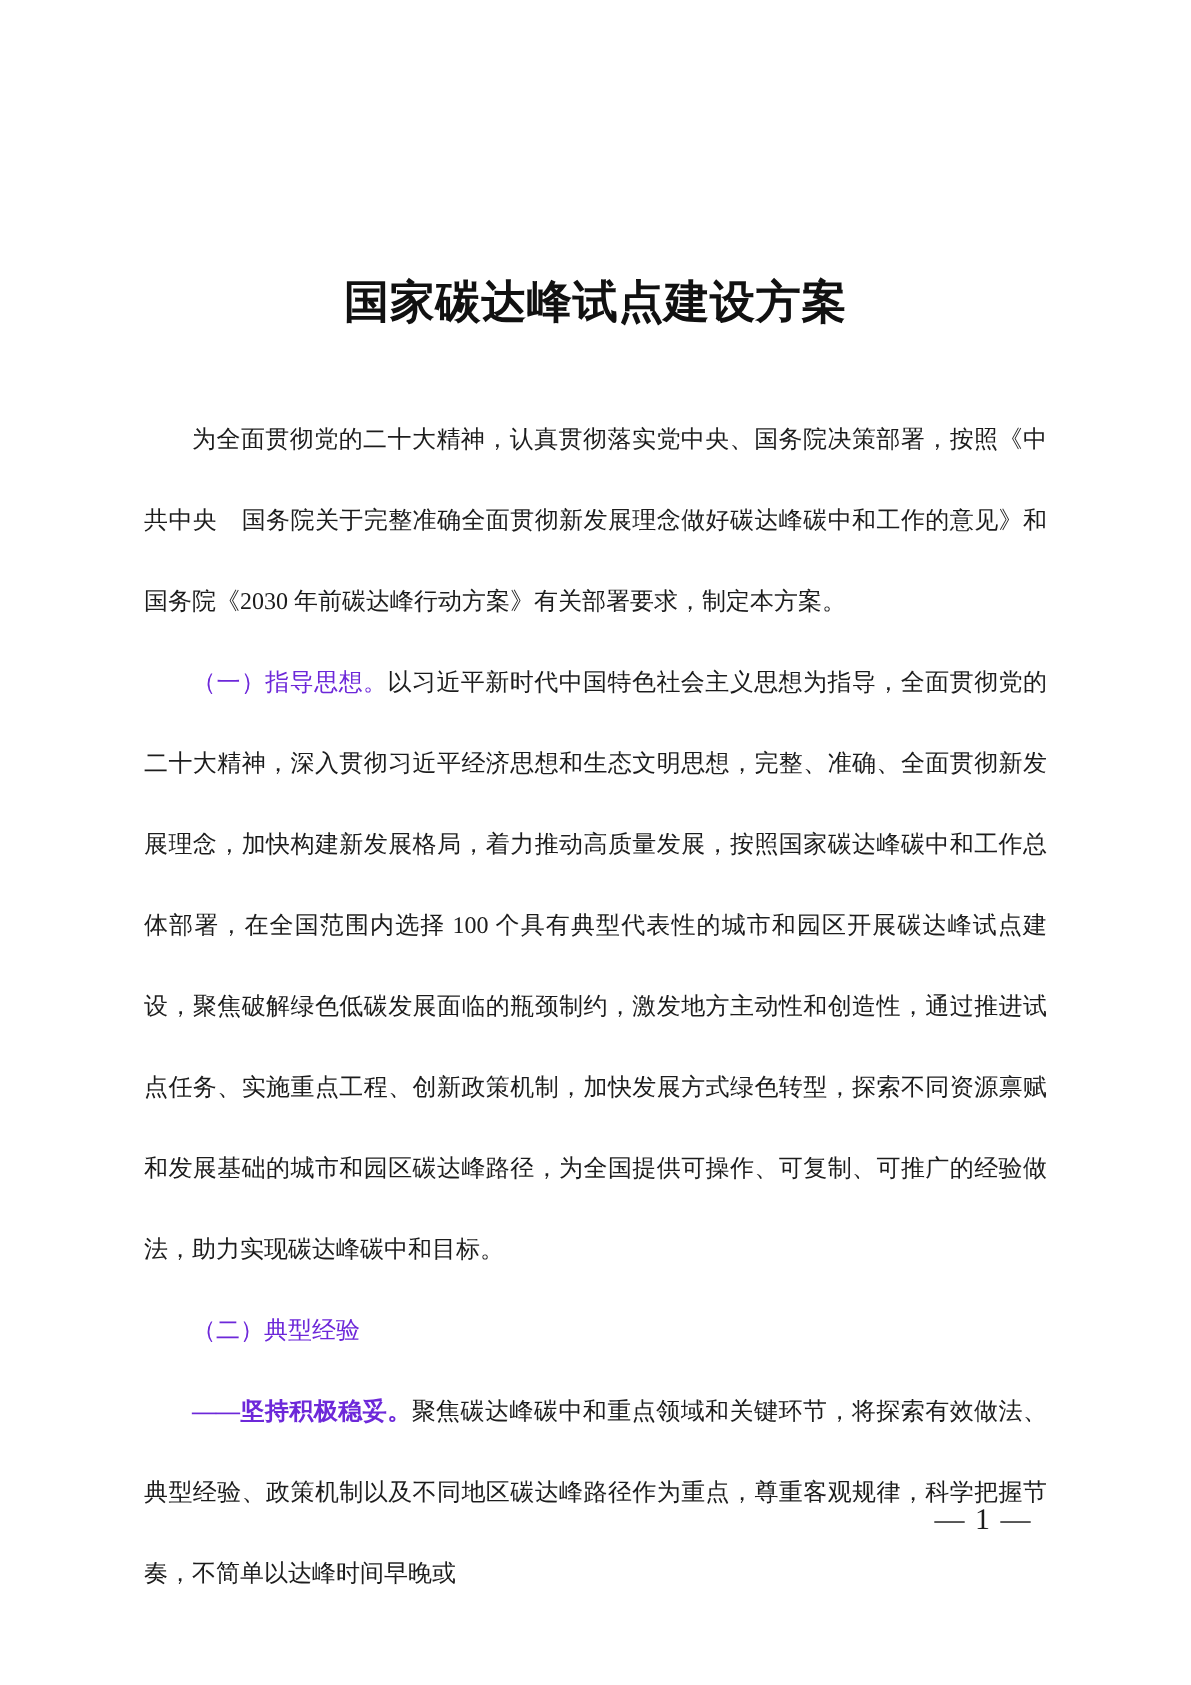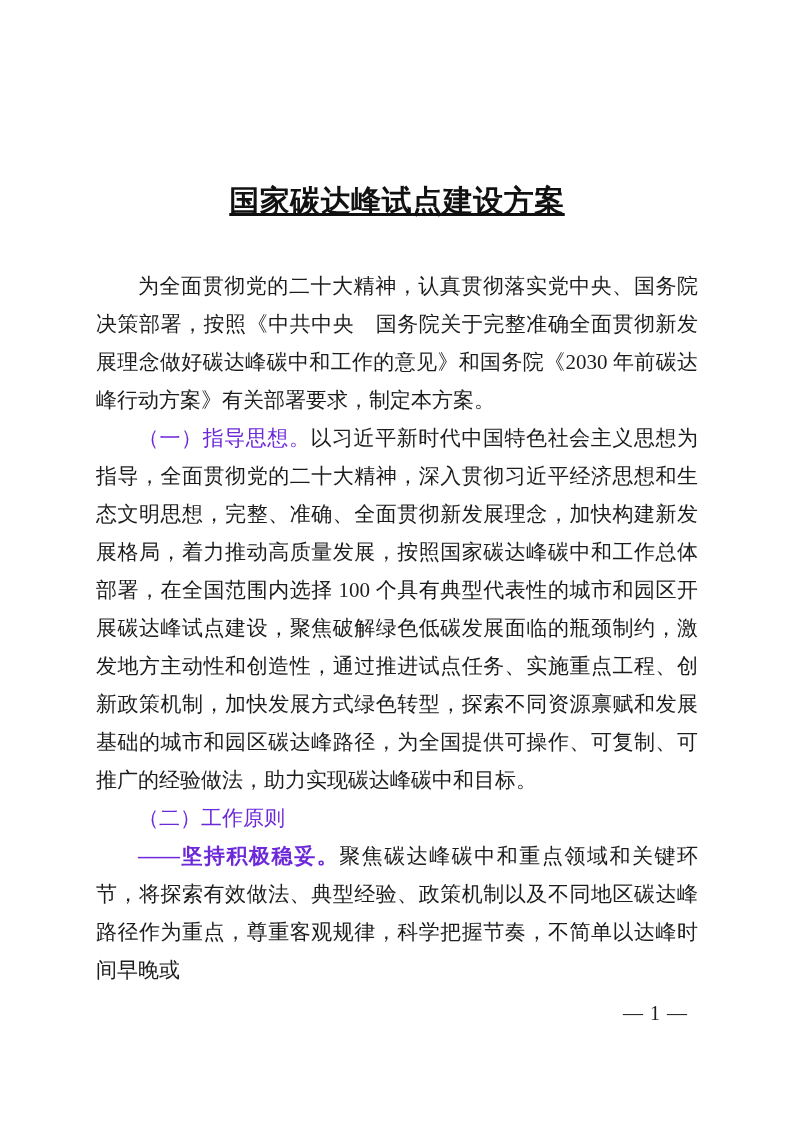--- a/index.html
+++ b/index.html
@@ -19,29 +19,28 @@
   .doc-title {
     position: absolute;
     top: 181px;
     left: 0;
     right: 0;
     text-align: center;
     font-size: 30px;
     font-weight: bold;
     letter-spacing: 0.5px;
     color: #111111;
-    text-decoration: underline;
   }
   .body-text {
     position: absolute;
     top: 267px;
     left: 96px;
     width: 602px;
-    font-size: 21px;
-    line-height: 38px;
+    font-size: 16px;
+    line-height: 54px;
     text-align: justify;
     text-justify: inter-character;
   }
   .body-text p {
     margin: 0;
     text-indent: 2em;
   }
   .section-heading {
     font-family: "Liberation Sans", "DejaVu Sans", sans-serif;
     font-weight: bold;
@@ -74,21 +73,21 @@
 
     <p>
       <span>为全面贯彻党的二十大精神，认真贯彻落实党中央、国务院决策部署，按照《中共中央　国务院关于完整准确全面贯彻新发展理念做好碳达峰碳中和工作的意见》和国务院《2030 年前碳达峰行动方案》有关部署要求，制定本方案。</span>
     </p>
 
 
     <p>
       <span class="kai-lead">（一）指导思想。</span><span>以习近平新时代中国特色社会主义思想为指导，全面贯彻党的二十大精神，深入贯彻习近平经济思想和生态文明思想，完整、准确、全面贯彻新发展理念，加快构建新发展格局，着力推动高质量发展，按照国家碳达峰碳中和工作总体部署，在全国范围内选择 100 个具有典型代表性的城市和园区开展碳达峰试点建设，聚焦破解绿色低碳发展面临的瓶颈制约，激发地方主动性和创造性，通过推进试点任务、实施重点工程、创新政策机制，加快发展方式绿色转型，探索不同资源禀赋和发展基础的城市和园区碳达峰路径，为全国提供可操作、可复制、可推广的经验做法，助力实现碳达峰碳中和目标。</span>
     </p>
 
-    <p class="kai-lead">（二）工作原则</p>
+    <p class="kai-lead">（二）典型经验</p>
 
     <p>
       <span class="kai-lead bold-lead">——坚持积极稳妥。</span><span>聚焦碳达峰碳中和重点领域和关键环节，将探索有效做法、典型经验、政策机制以及不同地区碳达峰路径作为重点，尊重客观规律，科学把握节奏，不简单以达峰时间早晚或</span>
     </p>
 
   </div>
 
   <div class="page-number">— 1 —</div>
 
 </div>

